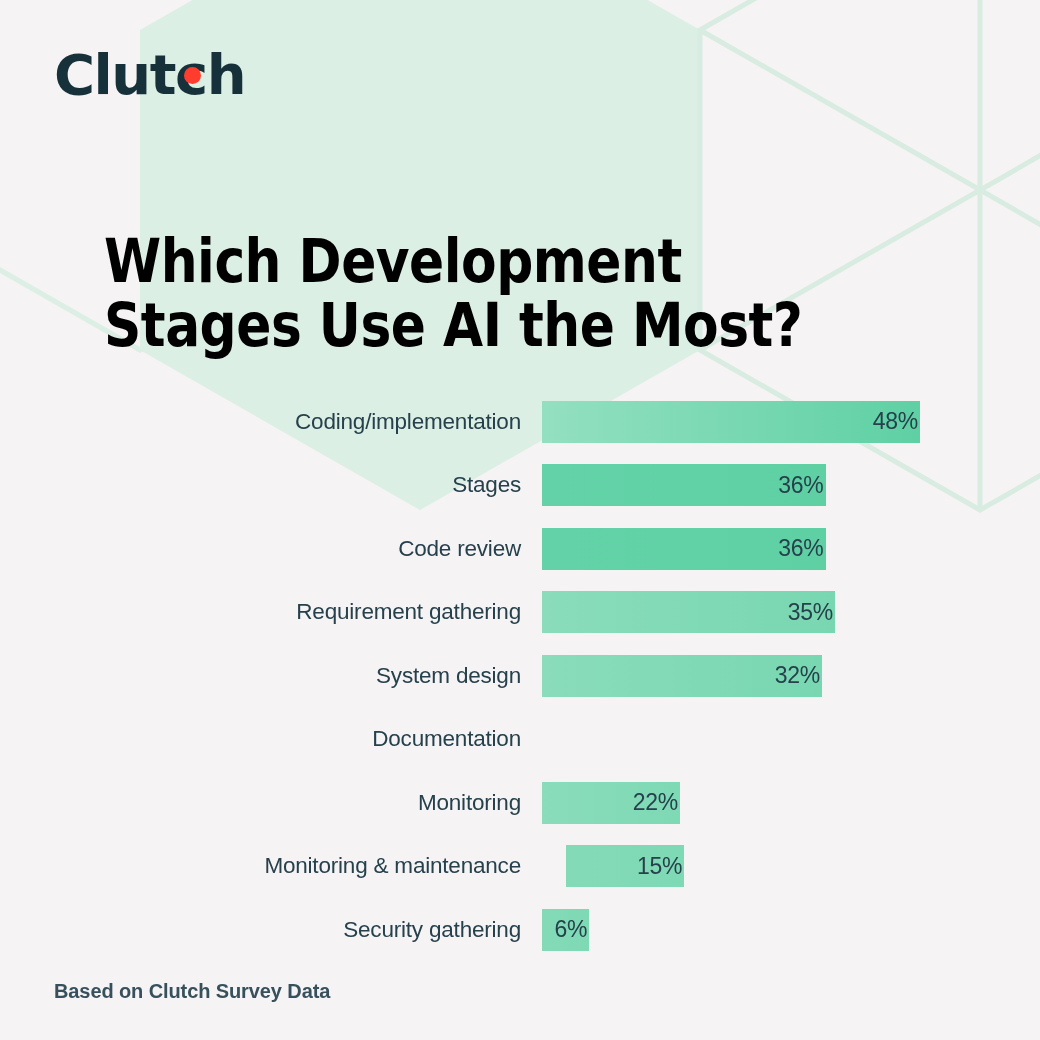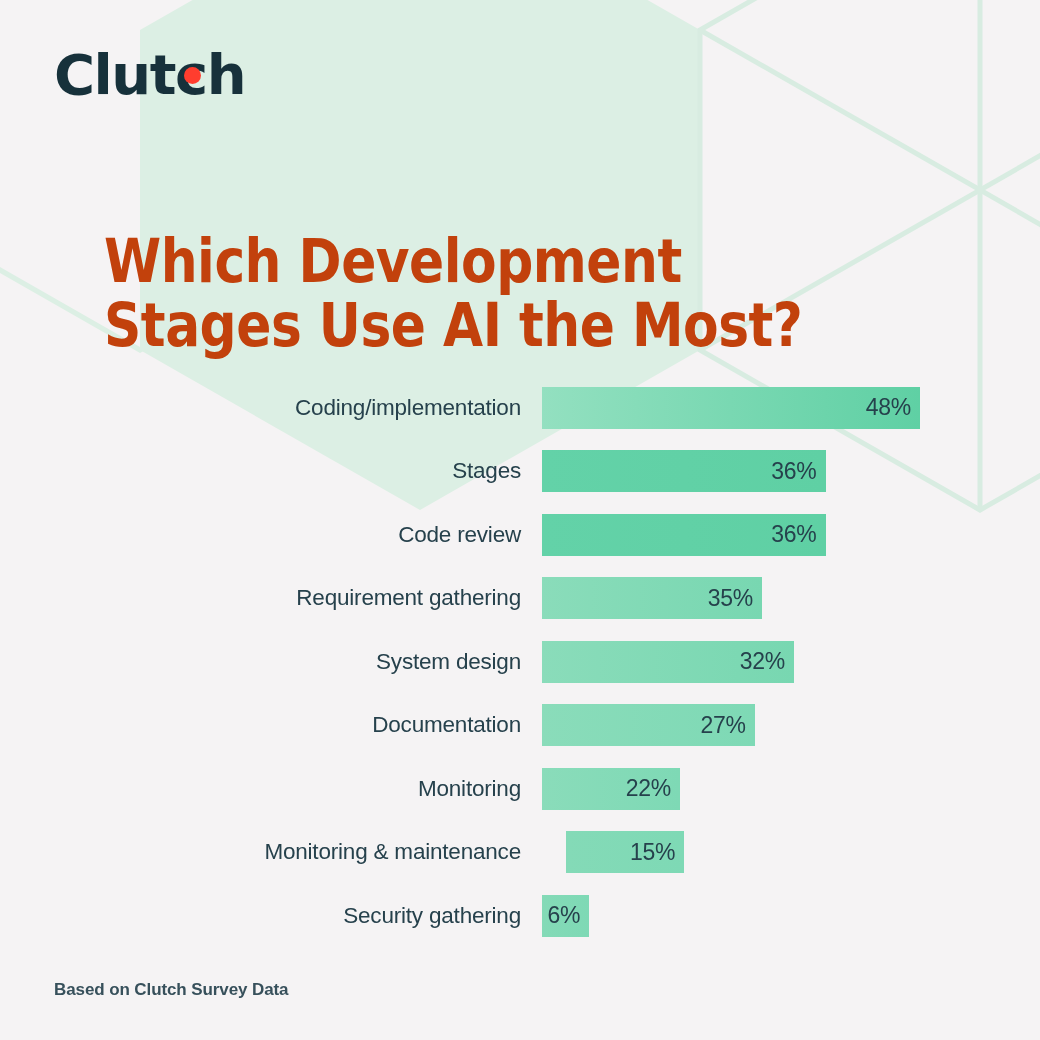--- a/index.html
+++ b/index.html
@@ -60,38 +60,38 @@
     left: 130px;
     top: 23px;
   }
 
   
   #headline {
     position: absolute;
     left: 104px;
     top: 190px;
     width: 820px;
-    color: #c2410c;
+    color: #000000;
     font-family: "DejaVu Sans Condensed", "Liberation Sans Narrow", "Liberation Sans", sans-serif;
     font-size: 60px;
     font-weight: bold;
     line-height: 1.06;
     letter-spacing: -0.5px;
   }
   #headline .hl-line {
     display: block;
     transform: scaleX(0.96);
     transform-origin: left center;
   }
 
   
   #chart {
     position: absolute;
     left: 0;
-    top: 376px;
+    top: 390px;
     width: 1040px;
   }
   .bar-row {
     position: relative;
     height: 63.5px;
     display: flex;
     align-items: center;
   }
   .bar-label {
     width: 542px;
@@ -111,36 +111,36 @@
   }
   .bar-fill {
     position: absolute;
     left: 0;
     top: 0;
     height: 42px;
     display: flex;
     align-items: center;
     justify-content: flex-end;
     box-sizing: border-box;
-    padding-right: 9px;
+    padding-right: 2px;
   }
   .bar-value {
     font-size: 23px;
     color: #26414c;
     font-family: "Liberation Sans", sans-serif;
     letter-spacing: -0.3px;
     white-space: nowrap;
   }
 
   
   #footnote {
     position: absolute;
     left: 54px;
     top: 980px;
-    font-size: 17px;
+    font-size: 20px;
     font-weight: bold;
     color: #37505b;
     letter-spacing: -0.1px;
   }
 </style>
 </head>
 <body>
 
 <div id="canvas">
 
@@ -191,40 +191,35 @@
         <div class="bar-label">Code review</div>
         <div class="bar-track">
           <div class="bar-fill" style="width: 283.5px; background: linear-gradient(90deg, rgb(99, 210, 168) 0%, rgb(95, 208, 164) 100%);">
             <span class="bar-value">36%</span>
           </div>
         </div>
       </div>
       <div class="bar-row">
         <div class="bar-label">Requirement gathering</div>
         <div class="bar-track">
-          <div class="bar-fill" style="width: 220px; background: linear-gradient(90deg, rgb(138, 220, 186) 0%, rgb(120, 215, 177) 100%);">
+          <div class="bar-fill" style="width: 293px; background: linear-gradient(90deg, rgb(138, 220, 186) 0%, rgb(120, 215, 177) 100%);">
             <span class="bar-value">35%</span>
           </div>
         </div>
       </div>
       <div class="bar-row">
         <div class="bar-label">System design</div>
         <div class="bar-track">
-          <div class="bar-fill" style="width: 252px; background: linear-gradient(90deg, rgb(138, 220, 186) 0%, rgb(120, 215, 177) 100%);">
+          <div class="bar-fill" style="width: 280px; background: linear-gradient(90deg, rgb(138, 220, 186) 0%, rgb(120, 215, 177) 100%);">
             <span class="bar-value">32%</span>
           </div>
         </div>
       </div>
       <div class="bar-row">
         <div class="bar-label">Documentation</div>
-        <div class="bar-track">
-          <div class="bar-fill" style="width: 212.625px; background: linear-gradient(90deg, rgb(138, 220, 186) 0%, rgb(126, 217, 181) 100%);">
-            <span class="bar-value">27%</span>
-          </div>
-        </div>
       </div>
       <div class="bar-row">
         <div class="bar-label">Monitoring</div>
         <div class="bar-track">
           <div class="bar-fill" style="width: 138px; background: linear-gradient(90deg, rgb(138, 220, 186) 0%, rgb(126, 217, 181) 100%);">
             <span class="bar-value">22%</span>
           </div>
         </div>
       </div>
       <div class="bar-row">

